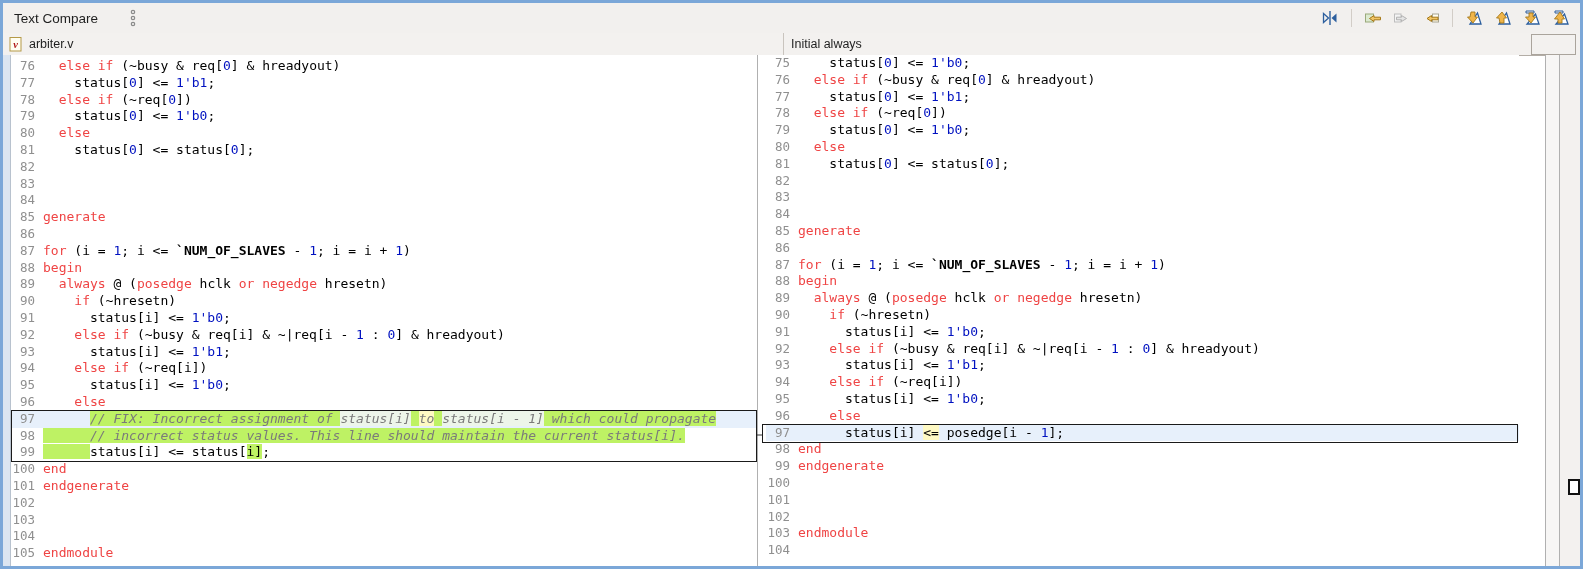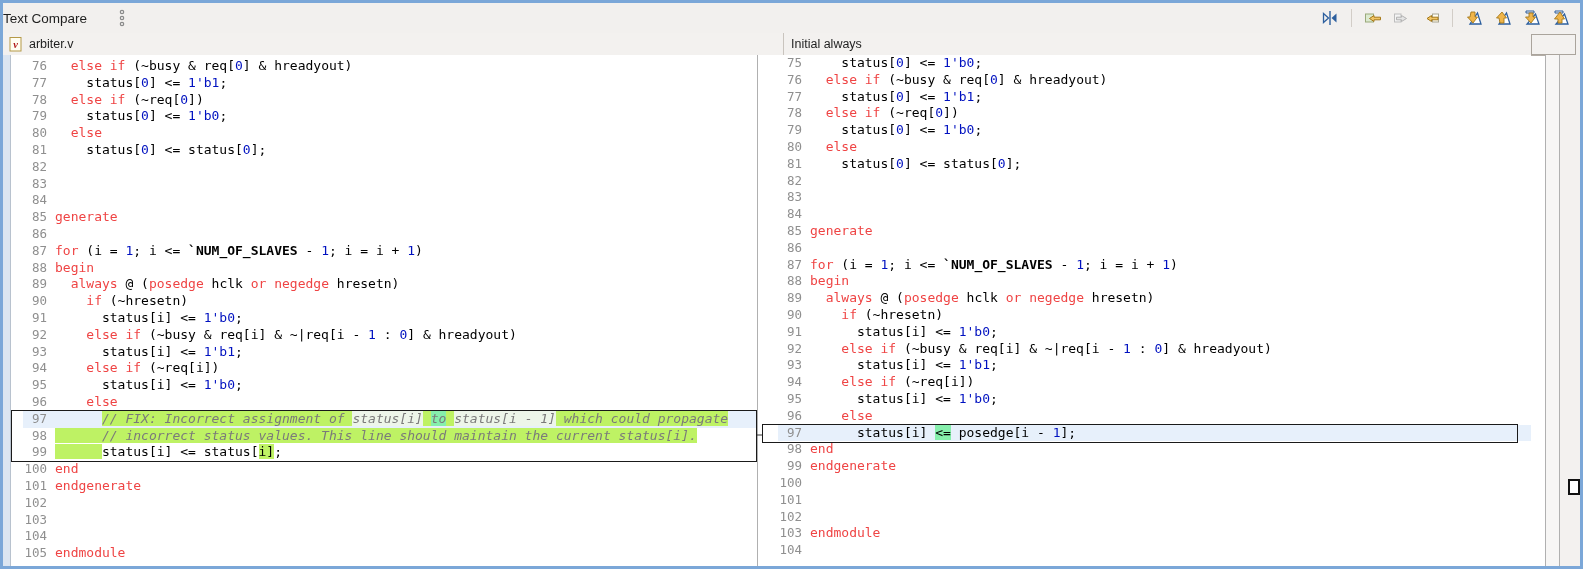--- a/index.html
+++ b/index.html
@@ -4,53 +4,53 @@
 <style>
   html,body{margin:0;padding:0;background:#e8e8e8;}
   .app{
     position:relative;width:1583px;height:569px;box-sizing:border-box;
     border:3px solid #7ba7d8;background:#fff;overflow:hidden;
     font-family:"Liberation Sans",sans-serif;
   }
   
   .topbar{position:absolute;left:0;top:0;width:1577px;height:30px;
     background:#f2f0ee;border-bottom:1px solid #bdb6ae;display:flex;align-items:center;}
-  .tc-title{font-size:13.5px;color:#1f1f1f;}
+  .tc-title{font-size:13.5px;color:#1f1f1f;padding-left:11px;}
   .dots{margin-left:30px;display:inline-flex;}
   .toolbar{margin-left:auto;display:flex;align-items:center;gap:7px;padding-right:8px;}
   .tbtn{width:22px;height:22px;display:inline-flex;align-items:center;justify-content:center;border-radius:3px;}
   .tsep{width:1px;height:18px;background:#d2cdc7;margin:0 3px;}
   
   .phead{position:absolute;top:30px;height:22px;background:#f3f1ef;
     border-bottom:1px solid #b3ada6;display:flex;align-items:center;font-size:12.5px;color:#1f1f1f;}
   .phead-left{left:0;width:780px;border-right:1px solid #c9c4be;}
   .phead-right{left:781px;width:796px;}
   .phead-left .ficon{margin:0 7px 0 6px;display:inline-flex;}
   .phead-right span{padding-left:7px;}
   .ruler-btn{position:absolute;left:1528px;top:31px;width:45px;height:21px;
     background:#f3f1ef;border:1px solid #aaa49c;box-sizing:border-box;z-index:5;}
   
-  .body{position:absolute;top:52px;bottom:0;overflow:hidden;background:#fff;padding-left:12px;}
+  .body{position:absolute;top:52px;bottom:0;overflow:hidden;background:#fff;}
   .body-left{left:0;width:754px;}
   .body-right{left:759px;width:757px;}
   .lstrip{position:absolute;left:0;top:0;bottom:0;width:7px;background:#dbe5f1;border-right:1px solid #b8c2ce;}
   .lines-left{margin-left:8px;padding-top:3px;}
   .lines-right{margin-left:4px;padding-top:0;}
   .row{display:flex;height:16.8px;line-height:16.8px;}
   .row-blue{background:#e7f0fb;}
   .ln{flex:0 0 24px;width:24px;text-align:right;padding-right:4px;
     font-family:"DejaVu Sans Mono",monospace;font-size:12.5px;color:#8f8f8f;}
   .code{white-space:pre;padding-left:4px;font-family:"DejaVu Sans Mono",monospace;font-size:13px;color:#000;}
   .s-k{color:#ef4444;font-weight:normal;}
   .s-n{color:#0011c0;}
   .s-m{color:#000;font-weight:bold;}
   .s-c{color:#7a7a7a;font-style:italic;}
   .bg-g{background:#bef264;}
   .bg-gl{background:#edf5e9;}
-  .bg-gy{background:#86efac;}
+  .bg-gy{background:#fef9c3;}
   
   .diff-box{position:absolute;border:1px solid #1a1a1a;box-sizing:border-box;pointer-events:none;}
   .diff-box-left{left:8px;top:355px;width:746px;height:52px;}
   .diff-box-right{left:0px;top:369px;width:756px;height:19px;}
   
   .gutter{position:absolute;left:754px;top:52px;bottom:0;width:31px;background:#fff;
     border-left:1px solid #b0b0b0;border-right:1px solid #b0b0b0;box-sizing:border-box;}
   .conn{position:absolute;left:-2px;top:360px;overflow:visible;}
   
   .scrolltrack{position:absolute;left:1542px;top:52px;bottom:0;width:14px;background:#f7f6f5;border-left:1px solid #b0b0b0;box-sizing:border-box;}

